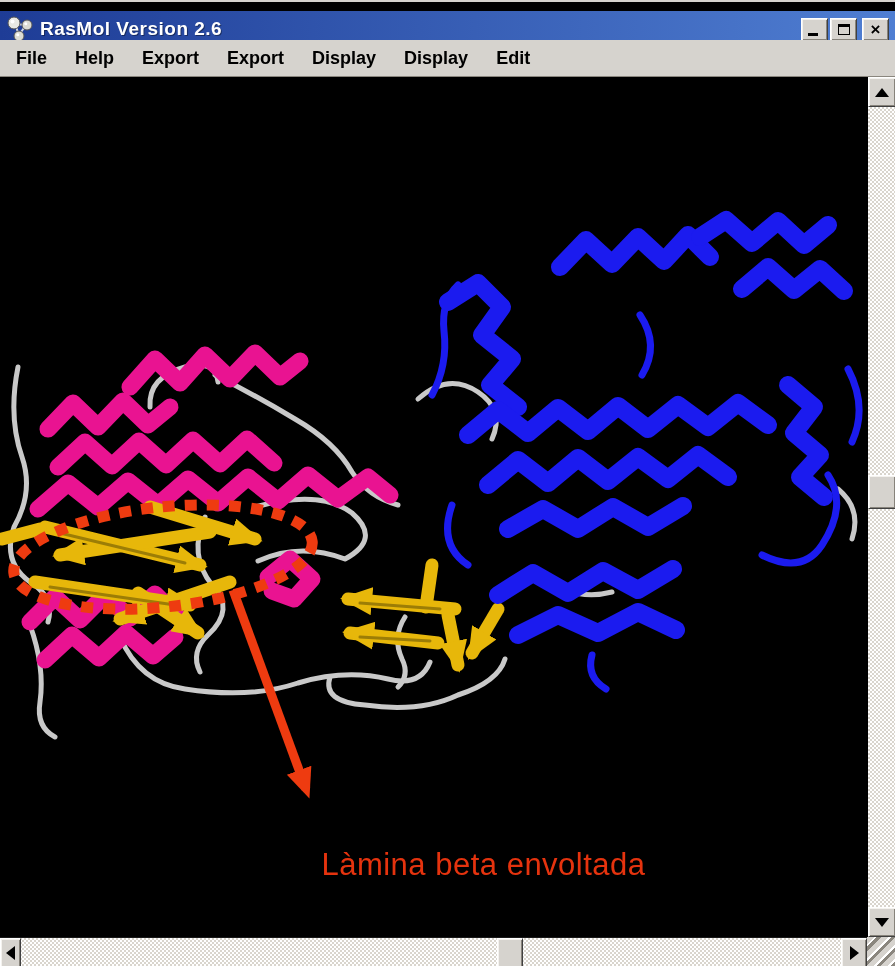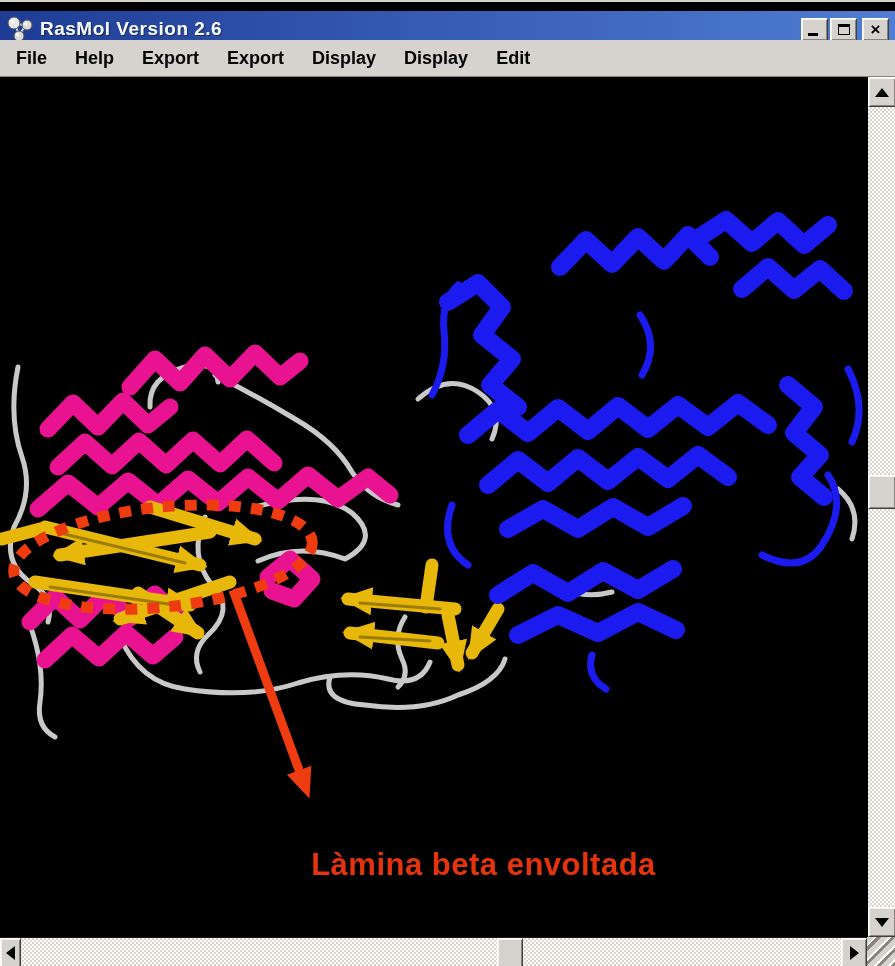--- a/index.html
+++ b/index.html
@@ -50,21 +50,21 @@
   .hx{fill:none;stroke-linejoin:round;stroke-linecap:round;}
   .mg{stroke:var(--magenta);stroke-width:17;}
   .yl{stroke:var(--yellow);stroke-width:13;}
   .yl2{stroke:var(--yellow-dark);stroke-width:3;}
   .bl{stroke:var(--blue);stroke-width:18;}
   .bl.thin{stroke-width:7;}
   .gr{stroke:var(--gray-loop);stroke-width:5;}
   .caption{
     position:absolute;left:0;top:765px;width:867px;padding-left:100px;
     text-align:center;color:var(--caption-text);
-    font-weight:bold;font-size:31px;line-height:45px;letter-spacing:0.5px;
+    font-weight:normal;font-size:31px;line-height:45px;letter-spacing:0.5px;
   }
   
   .checker{
     background:repeating-conic-gradient(#ffffff 0% 25%, #d9d5cd 0% 50%);
     background-size:4px 4px;
   }
   .vscroll{position:absolute;left:867px;top:75px;width:28px;height:860px;border-left:1px solid #000;}
   .hscroll{position:absolute;left:0;top:935px;width:867px;height:31px;border-top:1px solid #1a1a1a;}
   .sbtn{
     position:absolute;background:var(--chrome);

